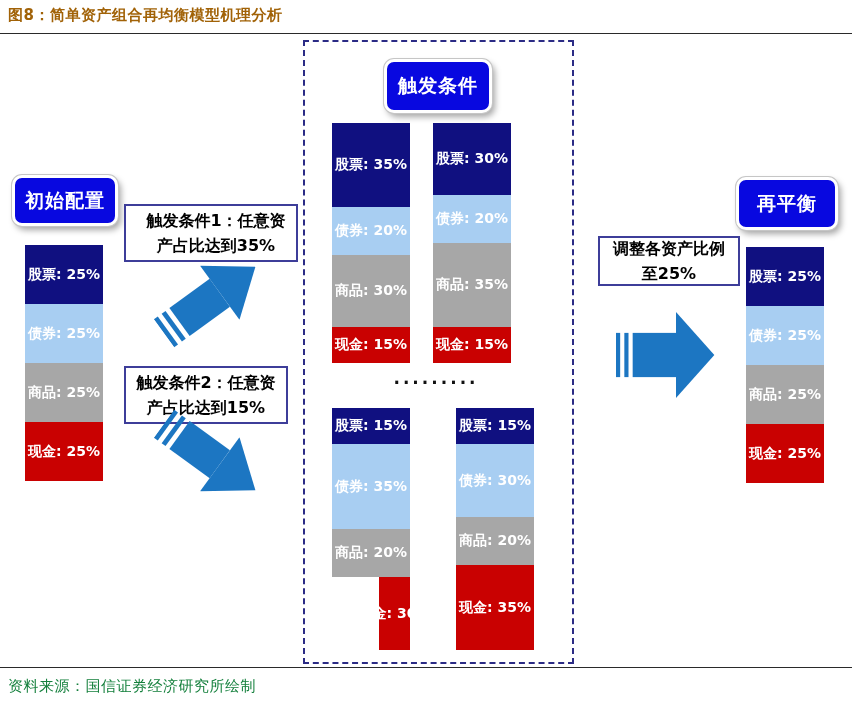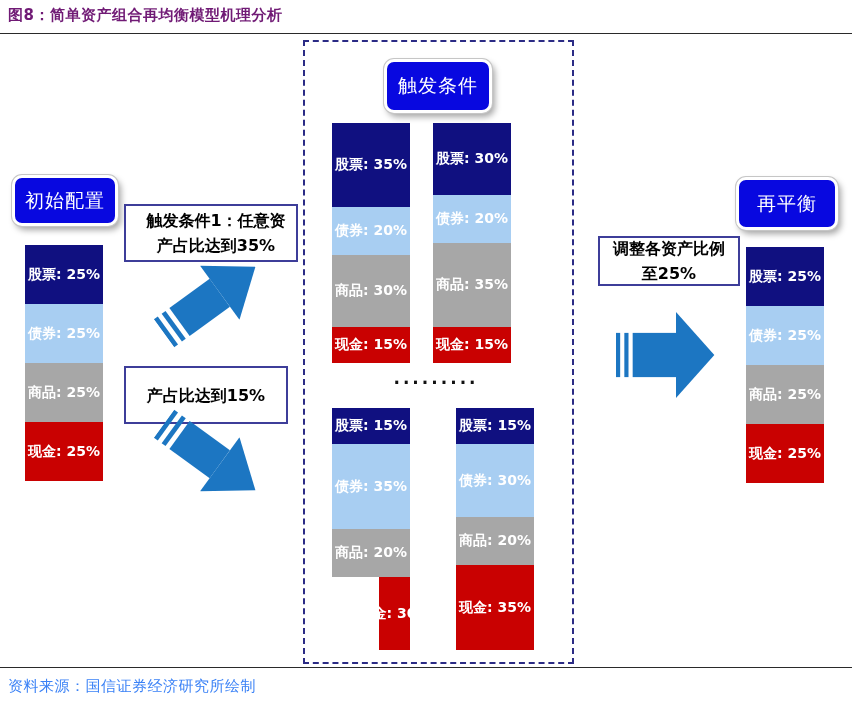--- a/index.html
+++ b/index.html
@@ -1,25 +1,25 @@
 <!DOCTYPE html>
 <html style="--c-stock: #101080; --c-bond: #A8CEF2; --c-commodity: #A7A7A7; --c-cash: #C90101; --c-button: #0808E0; --c-arrow: #1C76C2; --c-dashed_border: #2B2B85; --c-note_border: #3D3D99;"><head>
 <meta charset="utf-8">
 <style>
   html,body{margin:0;padding:0;background:#fff;}
   body{width:852px;height:711px;font-family:"DejaVu Sans","Liberation Sans",sans-serif;}
   #stage{position:relative;width:852px;height:711px;overflow:hidden;background:#fff;}
   .abs{position:absolute;}
-  .title{left:8px;top:6px;font-size:15px;font-weight:bold;color:#701a75;letter-spacing:.5px;}
+  .title{left:8px;top:6px;font-size:15px;font-weight:bold;color:#a16207;letter-spacing:.5px;}
   .rule{left:0;width:852px;border-top:1.5px solid #2a2a2a;}
   .rule-top{top:33px;}
   .rule-bottom{top:667px;}
-  .source{left:8px;top:677px;font-size:15px;color:#3b82f6;letter-spacing:.5px;}
+  .source{left:8px;top:677px;font-size:15px;color:#15803d;letter-spacing:.5px;}
   .pill{display:flex;align-items:center;justify-content:center;background:var(--c-button,#0808E0);
-        color:#fff;font-weight:normal;font-size:19px;border:3px solid #fff;border-radius:10px;
+        color:#fff;font-weight:bold;font-size:19px;border:3px solid #fff;border-radius:10px;
         box-shadow:0 0 0 1px #c6c6c6, 3px 4px 6px rgba(0,0,0,.35);letter-spacing:1px;white-space:nowrap;}
   #btn-initial{left:12px;top:175px;width:100px;height:45px;}
   #btn-trigger{left:384px;top:59px;width:102px;height:48px;}
   #btn-rebalance{left:736px;top:177px;width:96px;height:47px;}
   .bar{display:flex;flex-direction:column;}
   .seg{display:flex;align-items:center;justify-content:center;color:#fff;font-weight:bold;
        font-size:14px;white-space:nowrap;}
   #bar-initial{left:25px;top:245px;width:78px;height:236px;}
   #bar-t1{left:332px;top:123px;width:78px;height:240px;}
   #bar-t2{left:433px;top:123px;width:78px;height:240px;}
@@ -69,20 +69,21 @@
       <g style="fill:var(--c-arrow,#1C76C2)">
         <rect x="0" y="17" width="5" height="36"></rect>
         <rect x="10" y="17" width="5" height="36"></rect>
         <rect x="20" y="17" width="52" height="36"></rect>
         <polygon points="72,0 118,35 72,70"></polygon>
       </g>
     </svg>
   </div>
 
   <div class="abs note" id="note-t2">
+    <div>触发条件2：任意资</div>
     <div>产占比达到15%</div>
   </div>
   <div class="abs arrow-wrap" id="arrow-down">
     <svg width="115" height="67" viewBox="0 0 120 70" style="transform:rotate(36deg);transform-origin:50% 50%;">
       <g style="fill:var(--c-arrow,#1C76C2)">
         <rect x="0" y="17" width="5" height="36"></rect>
         <rect x="10" y="17" width="5" height="36"></rect>
         <rect x="20" y="17" width="52" height="36"></rect>
         <polygon points="72,0 118,35 72,70"></polygon>
       </g>

